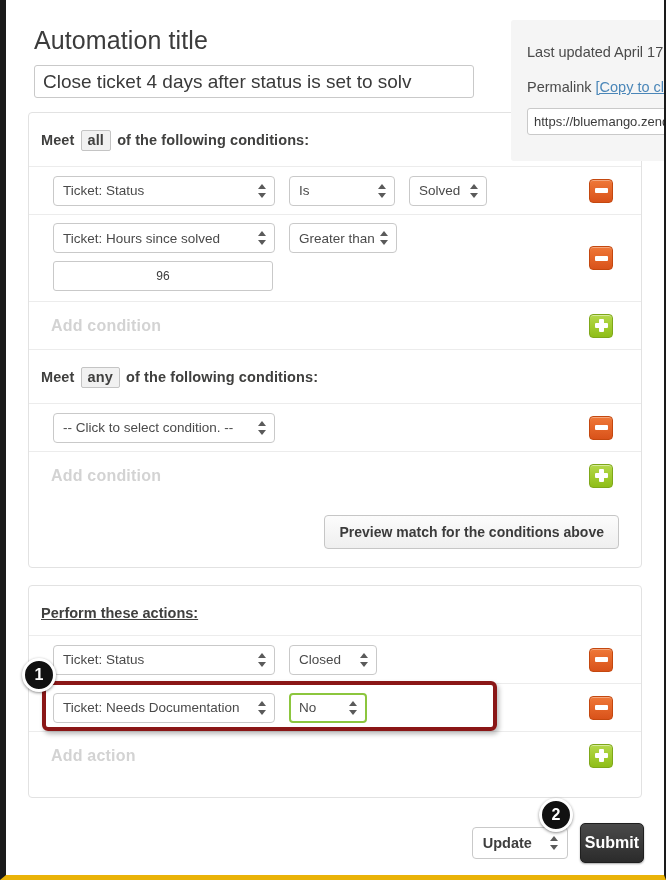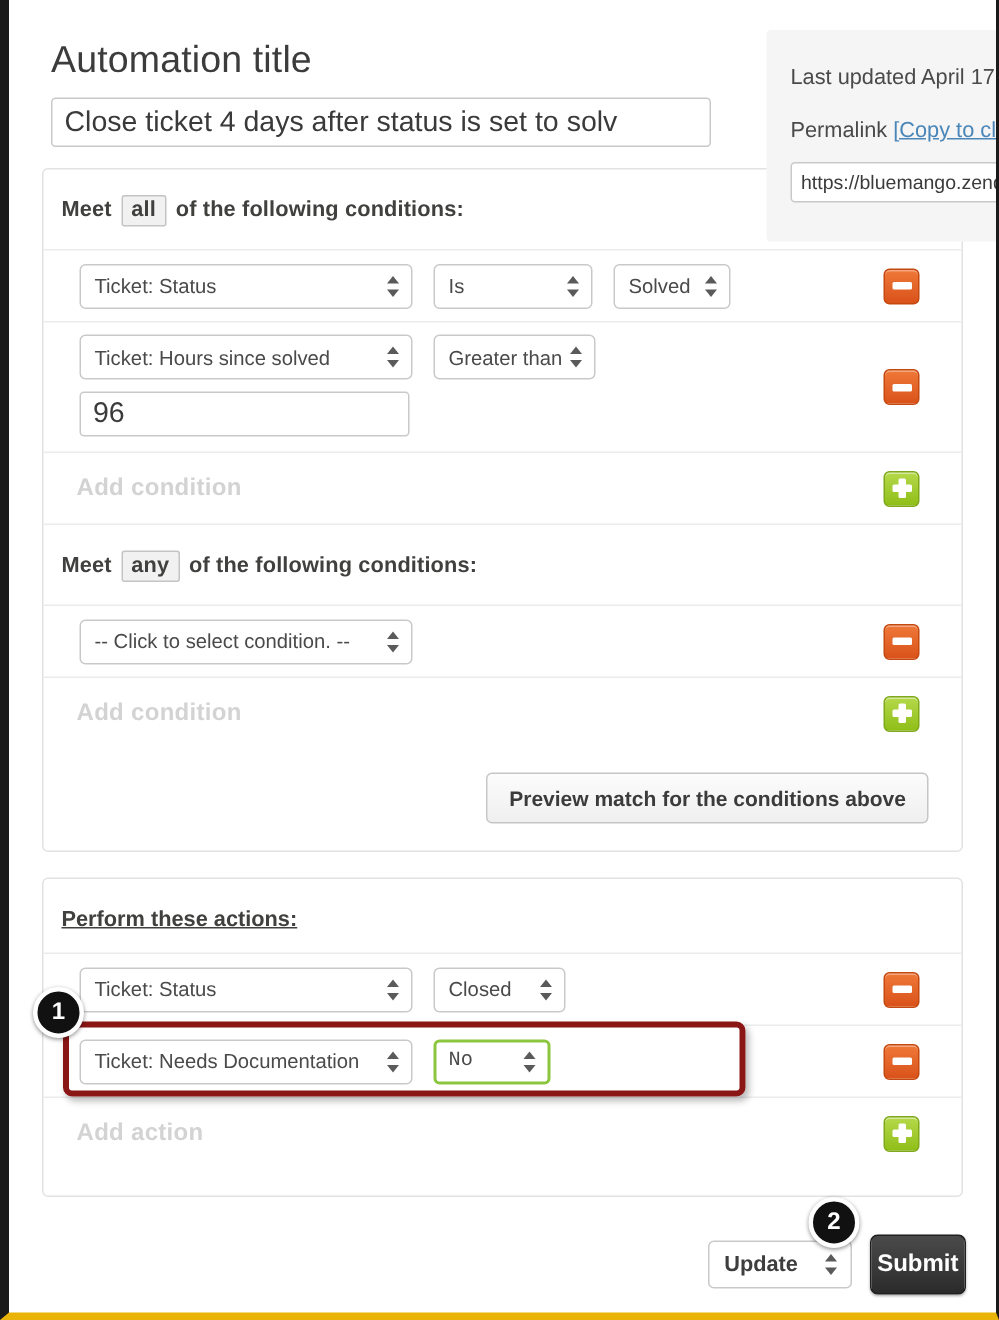--- a/index.html
+++ b/index.html
@@ -132,34 +132,35 @@
     border-left: 4px solid transparent;
     border-right: 4px solid transparent;
     border-top: 5px solid #5a5a5a;
   }
   .sel.w-field { width: 222px; }
   .sel.w-op    { width: 106px; }
   .sel.w-op-wide { width: 108px; }
   .sel.w-val   { width: 78px; }
   .sel.w-val-closed { width: 88px; }
   .sel.w-select-cond { width: 222px; }
-  .sel.highlight { border: 2px solid #8cc63e; padding-left: 8px; font-family: Liberation Mono, monospace; }
+  .sel.highlight { border: 2px solid #8cc63e; padding-left: 8px; }
 
   .text-input {
     width: 220px;
     height: 30px;
     border: 1px solid #c9c9c9;
     border-radius: 3px;
     background: #fff;
-    font-size: 19px;
+    font-size: 12px;
     color: #3b3b3b;
     padding: 2px 8px;
     font-family: inherit;
     outline: none;
     margin-top: 8px;
+    text-align: center;
   }
 
   
   .icon-btn {
     position: absolute;
     right: 28px;
     top: 50%;
     margin-top: -12px;
     width: 24px; height: 24px;
     border-radius: 4px;

